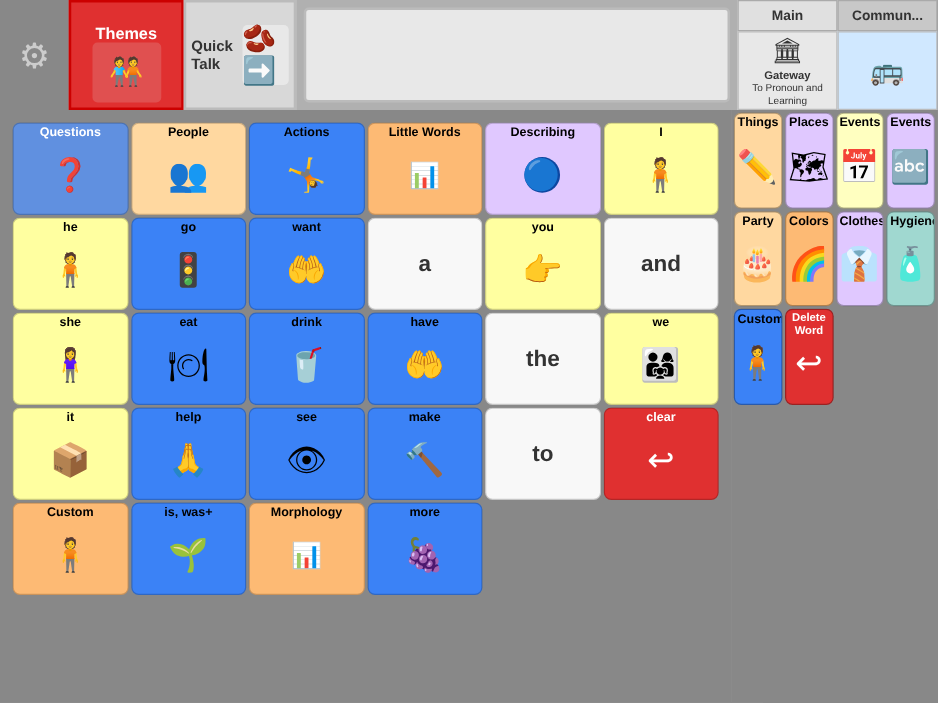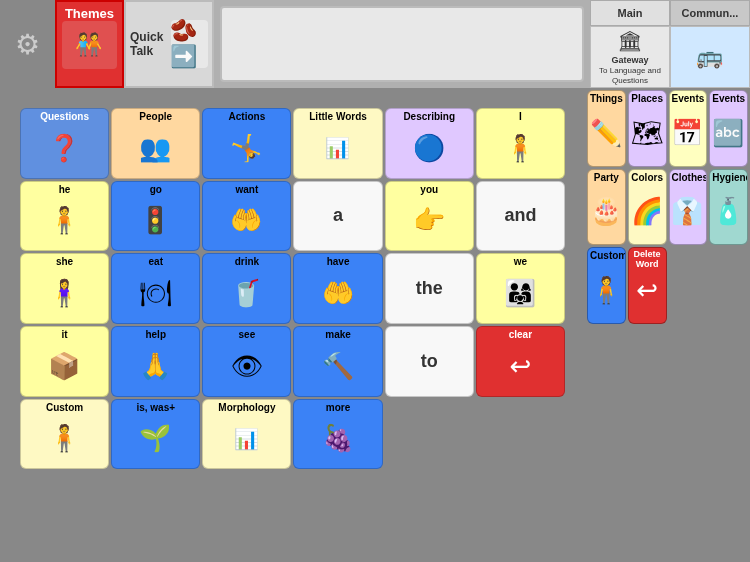--- a/index.html
+++ b/index.html
@@ -38,26 +38,26 @@
       cursor: pointer;
       flex-shrink: 0;
     }
 
     .gear-icon-svg {
       font-size: 28px;
       color: #ccc;
     }
 
     .themes-btn {
-      width: 69px;
+      width: 92px;
       background: #e03030;
       display: flex;
       flex-direction: column;
       align-items: center;
-      justify-content: flex-start;
+      justify-content: flex-end;
       cursor: pointer;
       flex-shrink: 0;
       border: 2px solid #c00;
       padding: 4px;
     }
 
     .themes-btn .btn-label {
       color: white;
       font-size: 13px;
       font-weight: bold;
@@ -188,21 +188,21 @@
       overflow: hidden;
     }
 
     
     .left-grid {
       flex: 1;
       display: grid;
       grid-template-columns: repeat(6, 1fr);
       grid-template-rows: repeat(6, 1fr);
       gap: 2px;
-      padding: 20px;
+      padding: 10px;
       background: #888;
     }
 
     
     .right-sidebar {
       width: 165px;
       display: grid;
       grid-template-columns: repeat(4, 1fr);
       grid-template-rows: repeat(6, 1fr);
       gap: 2px;
@@ -242,21 +242,21 @@
     }
 
     .cell-img-small {
       font-size: 20px;
       margin-top: 10px;
     }
 
     
     .yellow { background: #ffffa0; }
     .light-green { background: #3b82f6; }
-    .light-blue { background: #fef9c3; }
+    .light-blue { background: #fdba74; }
     .light-purple { background: #e0c8ff; }
     .light-orange { background: #ffd8a0; }
     .light-red { background: #ffc0c0; }
     .white-cell { background: #f8f8f8; }
     .red-cell { background: #e03030; color: white; }
     .teal { background: #a0d8d0; }
 
     .category-blue { background: #6090e0; color: white; }
 
     .sidebar-cell {
@@ -318,21 +318,21 @@
         <div class="top-tab active">
           <span>Main</span>
         </div>
         <div class="top-tab">
           <span>Commun...</span>
         </div>
       </div>
       <div class="top-right-content">
         <div class="gateway-btn">
           <div class="gateway-icon">🏛</div>
-          <div style="font-size:9px; font-weight:bold;">Gateway<br><span style="font-weight:normal;font-size:8px;">To Language and Questions</span></div>
+          <div style="font-size:9px; font-weight:bold;">Gateway<br><span style="font-weight:normal;font-size:8px;">To Pronoun and Learning</span></div>
         </div>
         <div class="community-btn">
           <span style="font-size:22px;">🚌</span>
         </div>
       </div>
     </div>
 
   </div>
 
   <div class="main-area">

